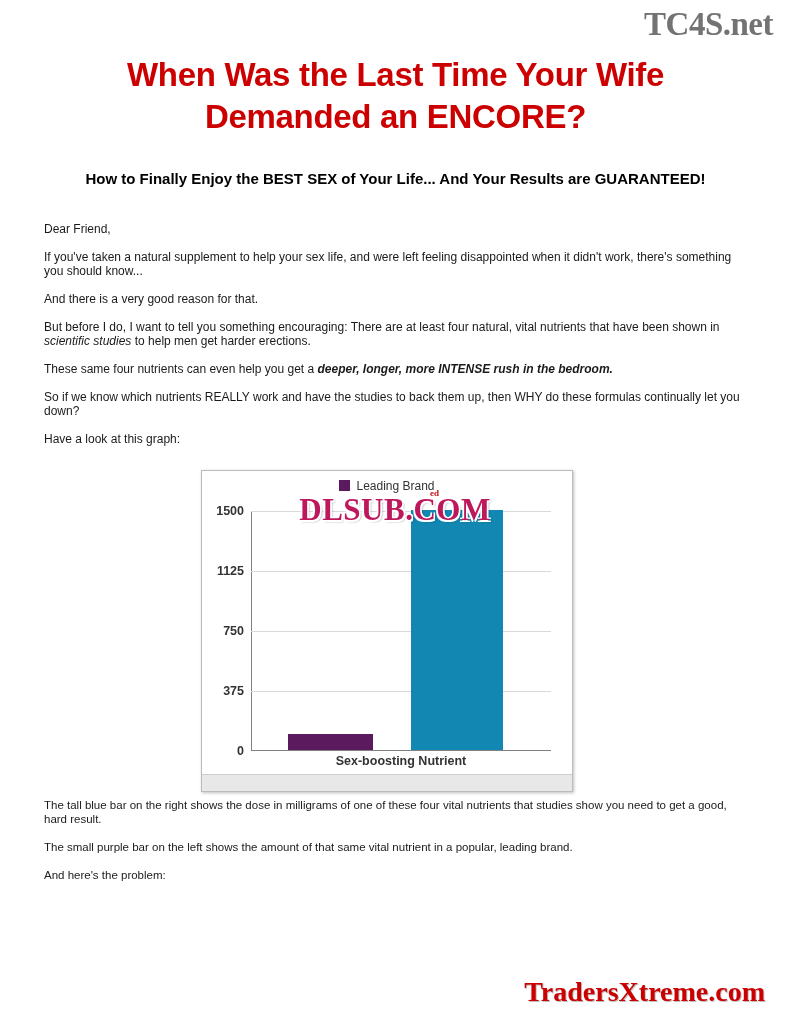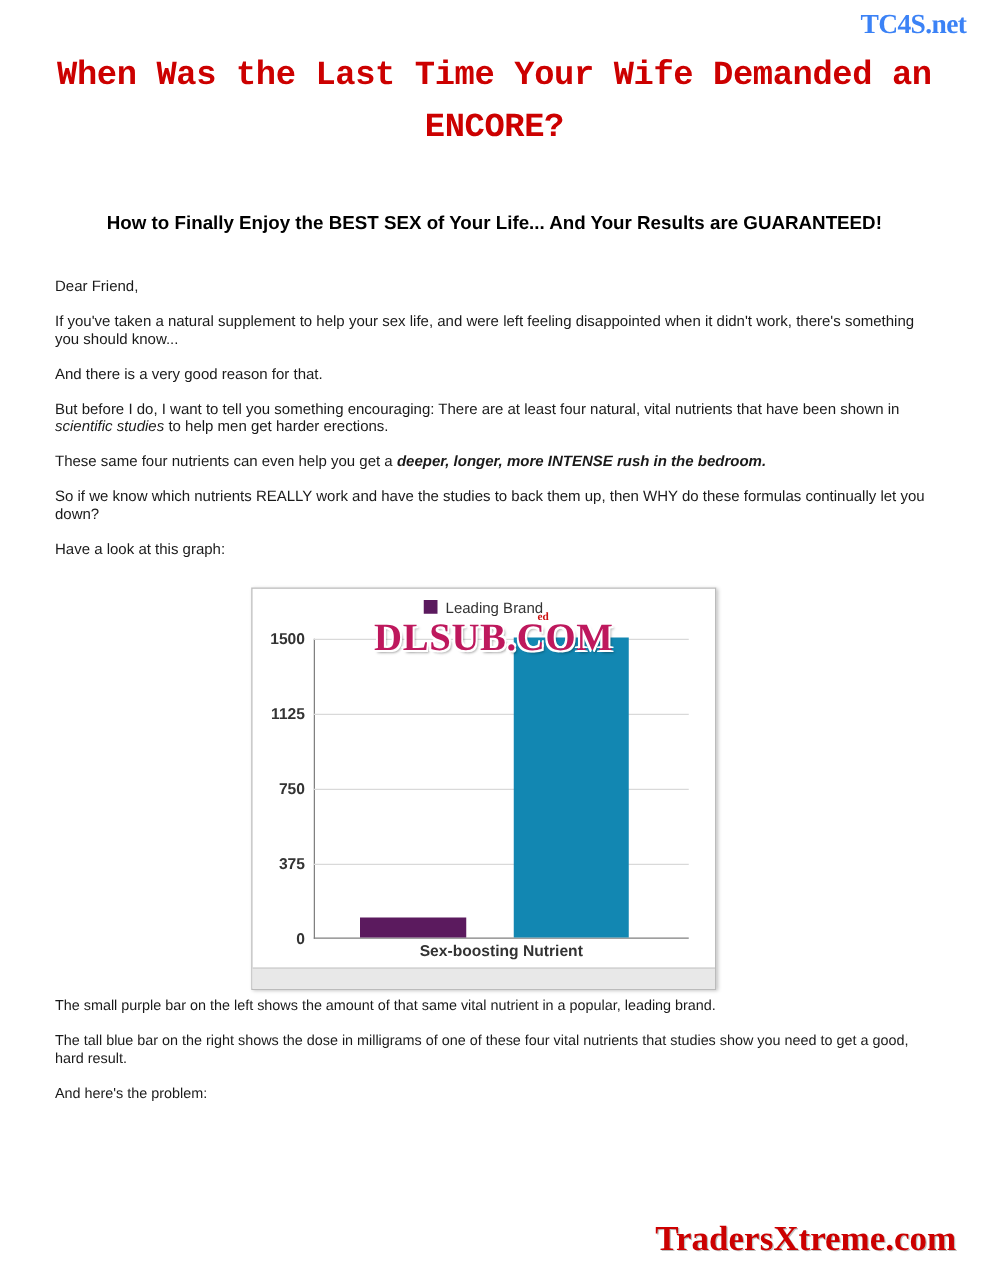--- a/index.html
+++ b/index.html
@@ -19,35 +19,35 @@
     position: relative;
     width: 791px;
     height: 1024px;
   }
   
   .brand-top {
     position: absolute;
     top: 6px;
     right: 18px;
     font-family: "Liberation Serif", serif;
-    font-size: 22px;
-    font-weight: bold;
-    color: #3b82f6;
+    font-size: 33px;
+    font-weight: bold;
+    color: #737373;
     letter-spacing: -0.5px;
   }
   
   .headline {
     position: absolute;
-    top: 40px;
+    top: 54px;
     left: 40px;
     width: 711px;
     text-align: center;
-    font-family: Liberation Mono, monospace;
-    font-weight: bold;
-    font-size: 27px;
+    font-family: Liberation Sans, sans-serif;
+    font-weight: bold;
+    font-size: 33px;
     line-height: 42px;
     color: #cc0000;
     letter-spacing: -0.3px;
   }
   .subhead {
     position: absolute;
     top: 168px;
     left: 60px;
     width: 671px;
     text-align: center;
@@ -284,20 +284,20 @@
     </div>
 
     <div class="x-axis-label">Sex-boosting Nutrient</div>
     <div class="chart-footer-bar"></div>
   </div>
 
   <div class="watermark">DLSUB.COM</div>
   <div class="watermark-sub">ed</div>
 
   <div class="after-chart">
+    <p>The tall blue bar on the right shows the dose in milligrams of one of these four vital nutrients that studies show you need to get a good, hard result.</p>
     <p>The small purple bar on the left shows the amount of that same vital nutrient in a popular, leading brand.</p>
-    <p>The tall blue bar on the right shows the dose in milligrams of one of these four vital nutrients that studies show you need to get a good, hard result.</p>
     <p>And here's the problem:</p>
   </div>
 
   <div class="brand-bottom">TradersXtreme.com</div>
 
 </div>
 
 </body></html>

